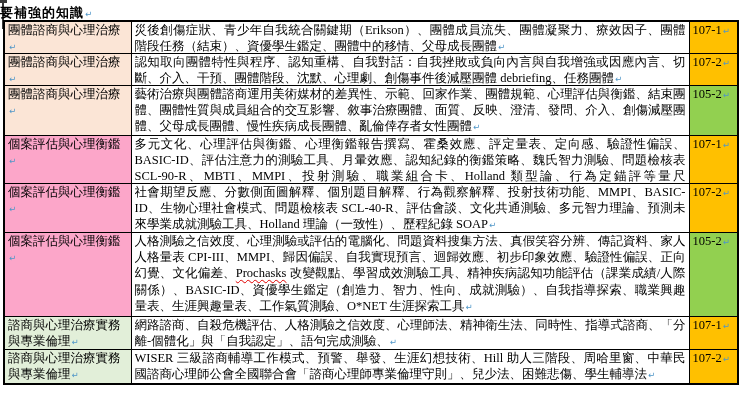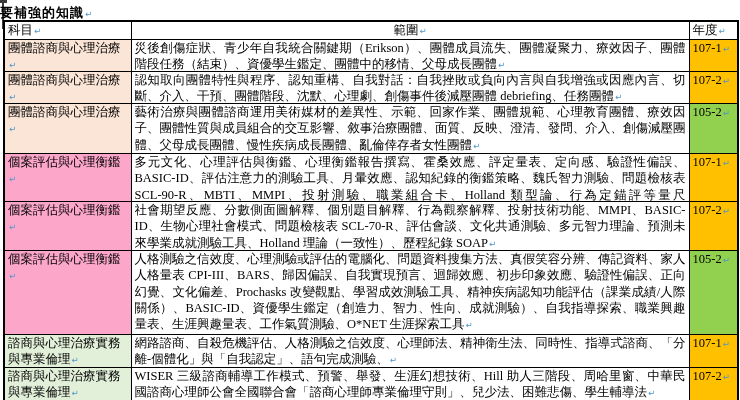--- a/index.html
+++ b/index.html
@@ -34,21 +34,21 @@
   .clip { overflow:hidden; }
   .range-cell .clip { text-align:justify; }
   tr.rh32 { height:32px; }  tr.rh32 .clip { max-height:31px; }
   tr.rh50 { height:50px; }  tr.rh50 .clip { max-height:49px; }
   tr.rh48 { height:48px; }  tr.rh48 .clip { max-height:47px; }
   tr.rh49 { height:49px; }  tr.rh49 .clip { max-height:48px; }
   tr.rh84 { height:84px; }  tr.rh84 .clip { max-height:83px; }
   tr.rh33 { height:33px; }  tr.rh33 .clip { max-height:32px; }
   tr.rh34 { height:34px; }  tr.rh34 .clip { max-height:33px; }
   .misspelled {
-    text-decoration-style:wavy;
+    text-decoration:underline; text-decoration-style:wavy;
     text-decoration-color:#e00000; text-decoration-thickness:1px;
     text-underline-offset:2px;
   }
 </style>
 </head>
 <body>
 
 <div class="page">
   <div class="remnant-v"></div>
   <div class="remnant-h"></div>
@@ -56,25 +56,20 @@
   <div class="title-line"><span>要補強的知識</span><span class="mark">↵</span></div>
 
   <table class="main">
     <colgroup>
       <col style="width:127px">
       <col style="width:558px">
       <col style="width:49px">
     </colgroup>
 
     <tbody>
-        <tr class="hdr">
-      <th class="h-subject"><span>科目</span><span class="mark">↵</span></th>
-      <th class="h-range"><span>範圍</span><span class="mark">↵</span></th>
-      <th class="h-year"><span>年度</span><span class="mark">↵</span></th>
-    </tr>
 
     <tr class="rh32">
       <td style="background-color: rgb(251, 229, 214);">
             <div class="clip"><span>團體諮商與心理治療</span><span class="mark">↵</span></div>
           </td>
       <td class="range-cell">
             <div class="clip"><span>災後創傷症狀、青少年自我統合關鍵期（Erikson）、團體成員流失、團體凝聚力、療效因子、團體階段任務（結束）、資優學生鑑定、團體中的移情、父母成長團體</span><span class="mark">↵</span></div>
           </td>
       <td style="background-color: rgb(255, 192, 0);">
             <div class="clip"><span>107-1</span><span class="mark">↵</span></div>
@@ -91,21 +86,21 @@
       <td style="background-color: rgb(255, 192, 0);">
             <div class="clip"><span>107-2</span><span class="mark">↵</span></div>
           </td>
     </tr>
 
     <tr class="rh50">
       <td style="background-color: rgb(251, 229, 214);">
             <div class="clip"><span>團體諮商與心理治療</span><span class="mark">↵</span></div>
           </td>
       <td class="range-cell">
-            <div class="clip"><span>藝術治療與團體諮商運用美術媒材的差異性、示範、回家作業、團體規範、心理教育團體、療效因子、團體性質與成員組合的交互影響、敘事治療團體、面質、反映、澄清、發問、介入、創傷減壓團體、父母成長團體、慢性疾病成長團體、亂倫倖存者女性團體</span><span class="mark">↵</span></div>
+            <div class="clip"><span>藝術治療與團體諮商運用美術媒材的差異性、示範、回家作業、團體規範、心理評估與衡鑑、結束團體、團體性質與成員組合的交互影響、敘事治療團體、面質、反映、澄清、發問、介入、創傷減壓團體、父母成長團體、慢性疾病成長團體、亂倫倖存者女性團體</span><span class="mark">↵</span></div>
           </td>
       <td style="background-color: rgb(146, 208, 80);">
             <div class="clip"><span>105-2</span><span class="mark">↵</span></div>
           </td>
     </tr>
 
     <tr class="rh48">
       <td style="background-color: rgb(252, 166, 201);">
             <div class="clip"><span>個案評估與心理衡鑑</span><span class="mark">↵</span></div>
           </td>
@@ -115,33 +110,33 @@
       <td style="background-color: rgb(255, 192, 0);">
             <div class="clip"><span>107-1</span><span class="mark">↵</span></div>
           </td>
     </tr>
 
     <tr class="rh49">
       <td style="background-color: rgb(252, 166, 201);">
             <div class="clip"><span>個案評估與心理衡鑑</span><span class="mark">↵</span></div>
           </td>
       <td class="range-cell">
-            <div class="clip"><span>社會期望反應、分數側面圖解釋、個別題目解釋、行為觀察解釋、投射技術功能、MMPI、BASIC-ID、生物心理社會模式、問題檢核表 SCL-70-R、評估會談、文化共通測驗、多元智力理論、預測未來學業成就測驗工具、Holland 理論（一致性）、歷程紀錄 SOAP</span><span class="mark">↵</span></div>
+            <div class="clip"><span>社會期望反應、分數側面圖解釋、個別題目解釋、行為觀察解釋、投射技術功能、MMPI、BASIC-ID、生物心理社會模式、問題檢核表 SCL-40-R、評估會談、文化共通測驗、多元智力理論、預測未來學業成就測驗工具、Holland 理論（一致性）、歷程紀錄 SOAP</span><span class="mark">↵</span></div>
           </td>
       <td style="background-color: rgb(255, 192, 0);">
             <div class="clip"><span>107-2</span><span class="mark">↵</span></div>
           </td>
     </tr>
 
     <tr class="rh84">
       <td style="background-color: rgb(252, 166, 201);">
             <div class="clip"><span>個案評估與心理衡鑑</span><span class="mark">↵</span></div>
           </td>
       <td class="range-cell">
-            <div class="clip"><span>人格測驗之信效度、心理測驗或評估的電腦化、問題資料搜集方法、真假笑容分辨、傳記資料、家人人格量表 CPI-III、BARS、歸因偏誤、自我實現預言、迴歸效應、初步印象效應、驗證性偏誤、正向幻覺、文化偏差、</span><span class="misspelled">Prochasks</span><span> 改變觀點、學習成效測驗工具、精神疾病認知功能評估（課業成績/人際關係）、BASIC-ID、資優學生鑑定（創造力、智力、性向、成就測驗）、自我指導探索、職業興趣量表、生涯興趣量表、工作氣質測驗、O*NET 生涯探索工具</span><span class="mark">↵</span></div>
+            <div class="clip"><span>人格測驗之信效度、心理測驗或評估的電腦化、問題資料搜集方法、真假笑容分辨、傳記資料、家人人格量表 CPI-III、MMPI、歸因偏誤、自我實現預言、迴歸效應、初步印象效應、驗證性偏誤、正向幻覺、文化偏差、</span><span class="misspelled">Prochasks</span><span> 改變觀點、學習成效測驗工具、精神疾病認知功能評估（課業成績/人際關係）、BASIC-ID、資優學生鑑定（創造力、智力、性向、成就測驗）、自我指導探索、職業興趣量表、生涯興趣量表、工作氣質測驗、O*NET 生涯探索工具</span><span class="mark">↵</span></div>
           </td>
       <td style="background-color: rgb(146, 208, 80);">
             <div class="clip"><span>105-2</span><span class="mark">↵</span></div>
           </td>
     </tr>
 
     <tr class="rh33">
       <td style="background-color: rgb(226, 239, 217);">
             <div class="clip"><span>諮商與心理治療實務與專業倫理</span><span class="mark">↵</span></div>
           </td>

